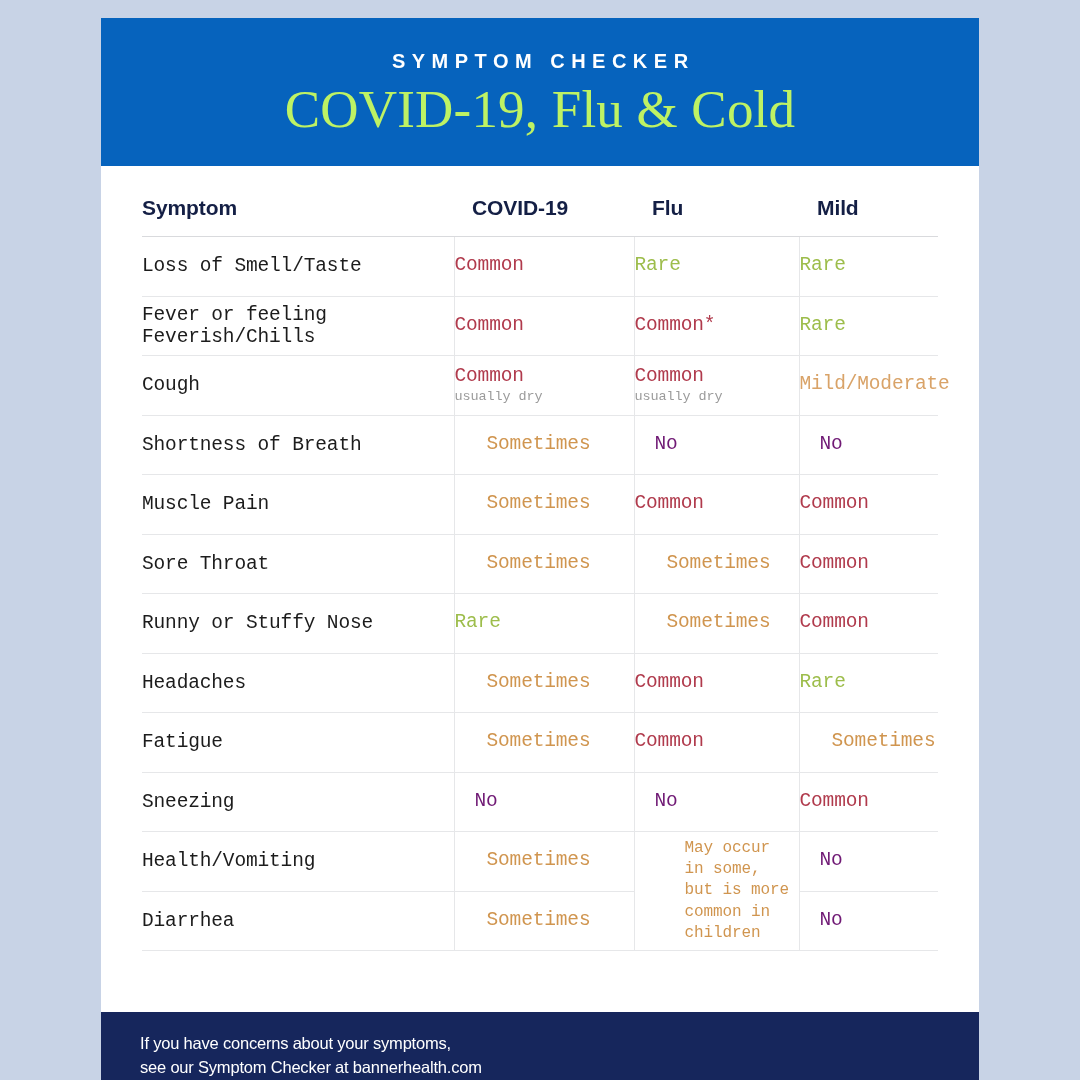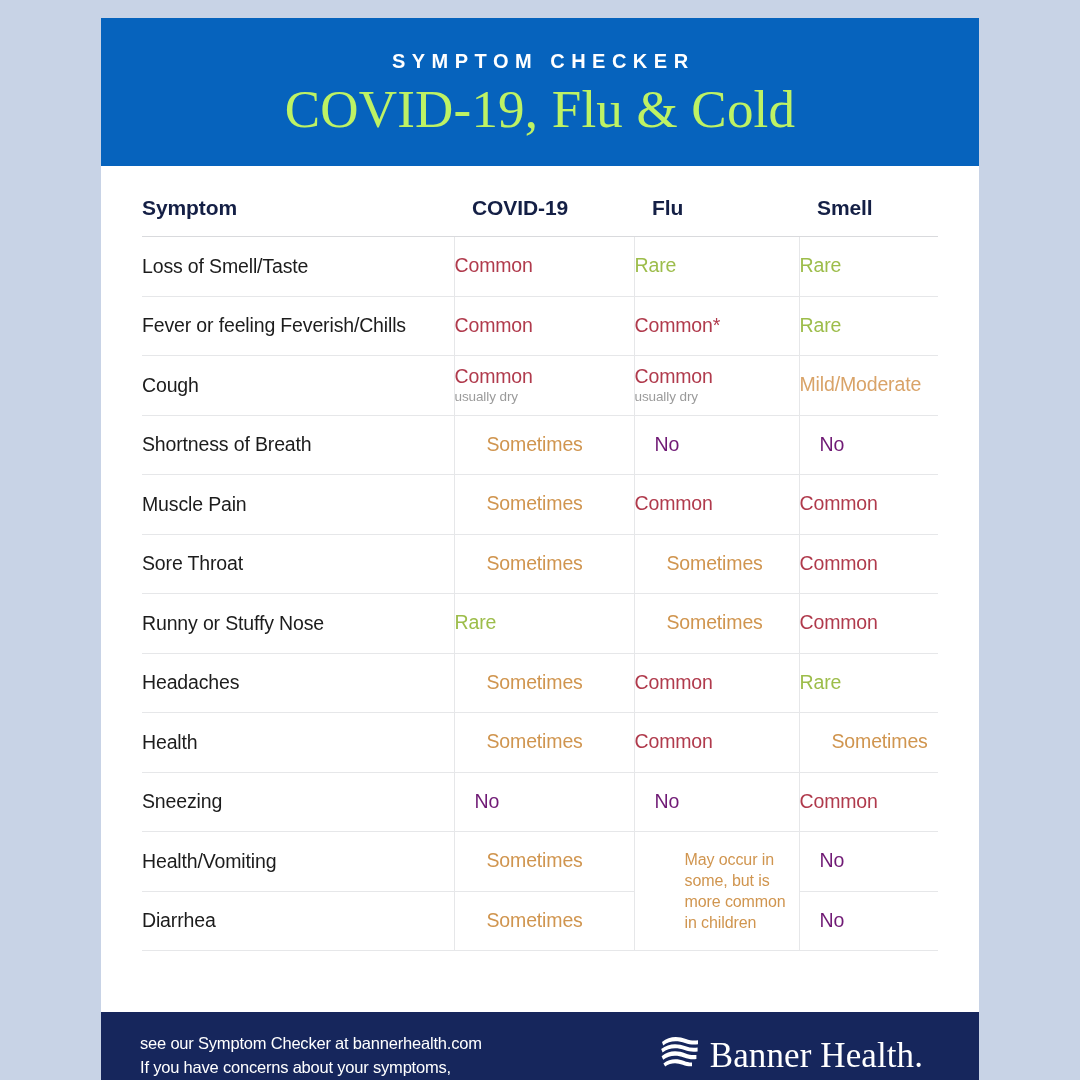--- a/index.html
+++ b/index.html
@@ -89,20 +89,21 @@
   }
   .tbl th.h-cov  { padding-left: 18px; }
   .tbl th.h-flu  { padding-left: 18px; }
   .tbl th.h-cold { padding-left: 18px; }
 
   .tbl td {
     border-bottom: 1.5px solid #e6e7e9;
     vertical-align: middle;
     height: 59.5px;
     padding: 0;
+    font-family: Liberation Mono, monospace;
   }
 
   .tbl tr:last-child td { border-bottom: 1.5px solid #e6e7e9; }
 
   .sym-cell {
     font-size: 19.5px;
     color: #1c1c1c;
     letter-spacing: -0.15px;
     padding-right: 14px;
   }
@@ -215,21 +216,21 @@
         <col class="c-sym">
           <col class="c-cov">
           <col class="c-flu">
           <col class="c-cold">
       </colgroup>
       <thead>
         <tr>
           <th class="h-sym">Symptom</th>
           <th class="h-cov">COVID-19</th>
           <th class="h-flu">Flu</th>
-          <th class="h-cold">Smell</th>
+          <th class="h-cold">Mild</th>
         </tr>
       </thead>
       <tbody id="tbody">
           <tr>
             <td class="sym-cell">Loss of Smell/Taste</td>
             <td class="val-cell">
               <span class="val-main v-common">Common</span>
             </td>
             <td class="val-cell">
               <span class="val-main v-rare">Rare</span>
@@ -318,21 +319,21 @@
               <span class="val-main v-sometimes">Sometimes</span>
             </td>
             <td class="val-cell">
               <span class="val-main v-common">Common</span>
             </td>
             <td class="val-cell">
               <span class="val-main v-rare">Rare</span>
             </td>
           </tr>
           <tr>
-            <td class="sym-cell">Health</td>
+            <td class="sym-cell">Fatigue</td>
             <td class="val-cell">
               <span class="val-main v-sometimes">Sometimes</span>
             </td>
             <td class="val-cell">
               <span class="val-main v-common">Common</span>
             </td>
             <td class="val-cell">
               <span class="val-main v-sometimes">Sometimes</span>
             </td>
           </tr>
@@ -369,31 +370,18 @@
               <span class="val-main v-no">No</span>
             </td>
           </tr>
         </tbody>
     </table>
 
   </div>
 
   <div class="footer">
     <div class="footer-text">
+      <div>If you have concerns about your symptoms,</div>
       <div>see our Symptom Checker at bannerhealth.com</div>
-      <div>If you have concerns about your symptoms,</div>
-    </div>
-    <div class="brand">
-      <span class="brand-mark">
-        <svg width="42" height="38" viewBox="0 0 42 38" aria-hidden="true">
-          <g fill="#ffffff">
-            <path d="M3 8 C10 2, 19 2, 27 5 C31 6.4, 35 7, 39 6.2 L39 10.2 C34.6 11.1, 30.4 10.4, 26 8.9 C18.6 6.3, 10.4 6.2, 4.2 11.4 Z"></path>
-            <path d="M2.2 15 C9.4 9, 18.6 9.2, 26.6 12.2 C30.6 13.7, 34.6 14.2, 38.6 13.4 L38.6 17.4 C34.2 18.3, 30 17.6, 25.6 16.1 C18.2 13.5, 10 13.4, 3.6 18.6 Z"></path>
-            <path d="M2.6 22.2 C9.6 16.2, 18.6 16.4, 26.6 19.4 C30.2 20.8, 33.8 21.4, 37.4 20.9 L37.4 24.9 C33.2 25.6, 29.2 24.9, 25 23.4 C18 20.9, 10.2 20.8, 4.2 25.8 Z"></path>
-            <path d="M4.4 29.4 C10.8 24.2, 18.4 24.4, 25.2 27 C27.8 28, 30.4 28.6, 33 28.5 L33 32.3 C29.8 32.5, 26.8 31.9, 23.6 30.7 C17.8 28.6, 11.4 28.5, 6.2 32.6 Z"></path>
-          </g>
-        </svg>
-      </span>
-      <span class="brand-name">Banner Health.</span>
     </div>
   </div>
 
 </div>
 
 </body></html>

